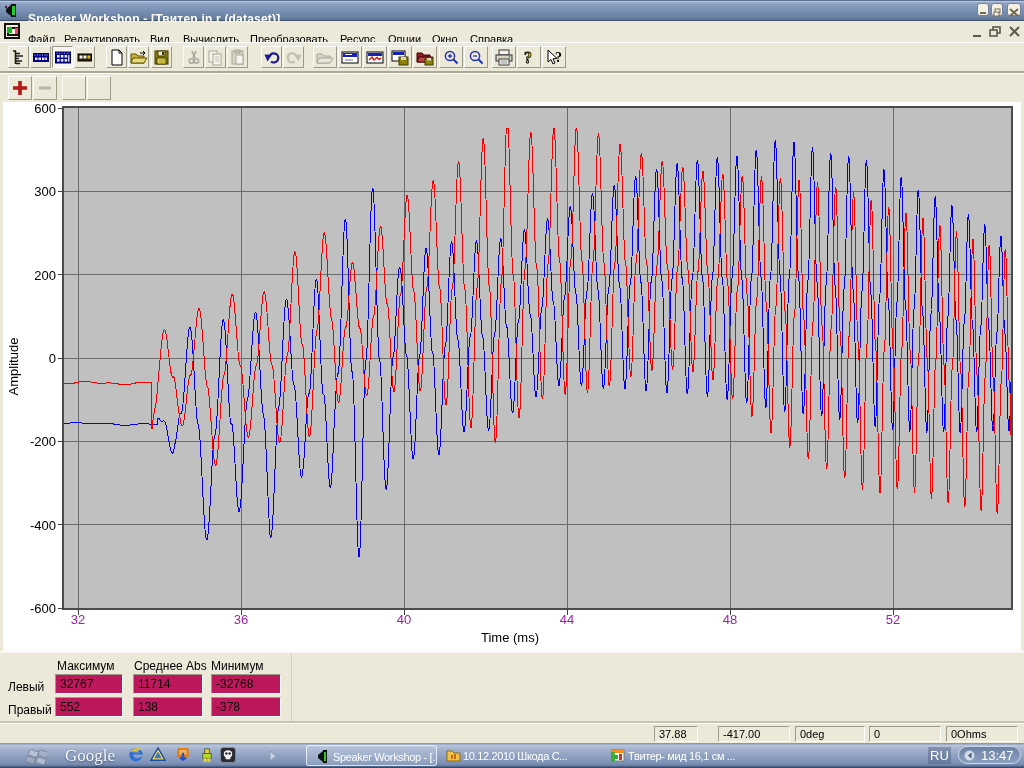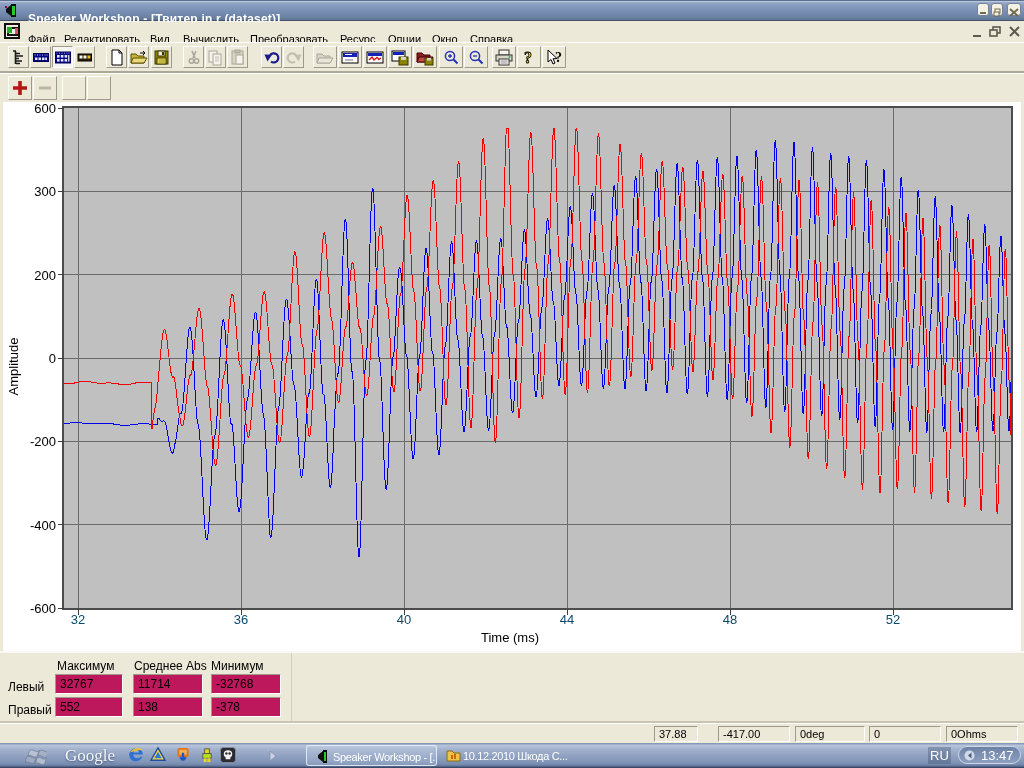--- a/index.html
+++ b/index.html
@@ -26,21 +26,21 @@
 .tbtn.wide { width:24px; }
 .tbtn.pressed { border-color:#9d9a89 #fff #fff #9d9a89; background:#f6f5f1; }
 .tbtn svg { position:absolute; left:1px; top:2px; }
 .tbtn2 { position:absolute; top:2px; width:24px; height:24px; background:#ece9d8;
   border:1px solid; border-color:#fff #9d9a89 #9d9a89 #fff; }
 
 
 #chart { left:0; top:102px; width:1024px; height:549px; background:#fff; border-left:3px solid #ece9d8; border-right:3px solid #ece9d8; }
 #plot { position:absolute; left:59px; top:4px; width:951px; height:504px; background:#c0c0c0; border:2px solid #4c4c4c; }
 .ylab { position:absolute; right:965px; width:40px; text-align:right; font-size:13px; color:#000; }
-.xlab { position:absolute; top:510px; width:30px; text-align:center; font-size:13px; color:#0c4a6e; }
+.xlab { position:absolute; top:510px; width:30px; text-align:center; font-size:13px; color:#a21caf; }
 #amp { position:absolute; left:-30px; top:257px; font-size:13px; transform:rotate(-90deg); transform-origin:center; width:80px; text-align:center; }
 #timelab { position:absolute; left:478px; top:528px; font-size:13px; }
 
 
 #stats { left:0; top:651px; width:1024px; height:72px; background:#ece9d8; border-top:2px solid #f9f8f4; font-size:12px; }
 #stats .hdr { position:absolute; top:6px; }
 #stats .rowlab { position:absolute; }
 .sbox { position:absolute; height:20px; background:#be185d; border:1px solid; border-color:#9d9a89 #fff #fff #9d9a89; font-size:12px; padding:2px 0 0 4px; }
 
 
@@ -423,20 +423,30 @@
   <span class="txt">Speaker Workshop - [...</span>
 </div>
 <div class="taskbtn" style="left:437px;width:165px">
   <svg class="tico" viewBox="0 0 15 15">
           <path d="M1 13 L1 3 H6 L8 5 H14 V13 Z" fill="#f0c24a" stroke="#8a6a10"></path>
           <rect x="5" y="7" width="2" height="4" fill="#cc6610"></rect>
           <rect x="8" y="6" width="2" height="5" fill="#cc6610"></rect>
         </svg>
   <span class="txt">10.12.2010 Шкода С...</span>
 </div>
+<div class="taskbtn" style="left:602px;width:152px">
+  <svg class="tico" viewBox="0 0 15 15">
+          <rect x="1" y="2" width="12" height="11" fill="#fff" stroke="#777"></rect>
+          <rect x="1" y="2" width="12" height="3" fill="#ff8c1a"></rect>
+          <rect x="3" y="7" width="4" height="4" fill="#33aa33"></rect>
+          <rect x="8" y="6" width="3" height="6" fill="#cc3333"></rect>
+          <rect x="0" y="4" width="4" height="9" fill="#22aa22" opacity="0.85"></rect>
+        </svg>
+  <span class="txt">Твитер- мид 16,1 см ...</span>
+</div>
 <div class="abs" style="left:928px;top:4px;width:23px;height:17px;background:rgba(58,76,110,0.35);color:#fff;font-size:13px;text-align:center;padding-top:1px">RU</div>
 <div class="abs" style="left:958px;top:3px;width:63px;height:18px;border:1.5px solid #ccd6e8;border-radius:9px;background:linear-gradient(to bottom,#6e82a6,#8da0c0)">
   <svg class="abs" style="left:5px;top:3px" width="11" height="11" viewBox="0 0 11 11">
           <circle cx="5.5" cy="5.5" r="5" fill="#dfe6f2" opacity="0.85"></circle>
           <path d="M7.5 2.5 L4 5.5 L7.5 8.5 Z" fill="#4a5c7e"></path>
         </svg>
   <span class="abs" style="left:22px;top:1px;color:#fff;font-size:13px">13:47</span>
 </div>
 </div>
 

